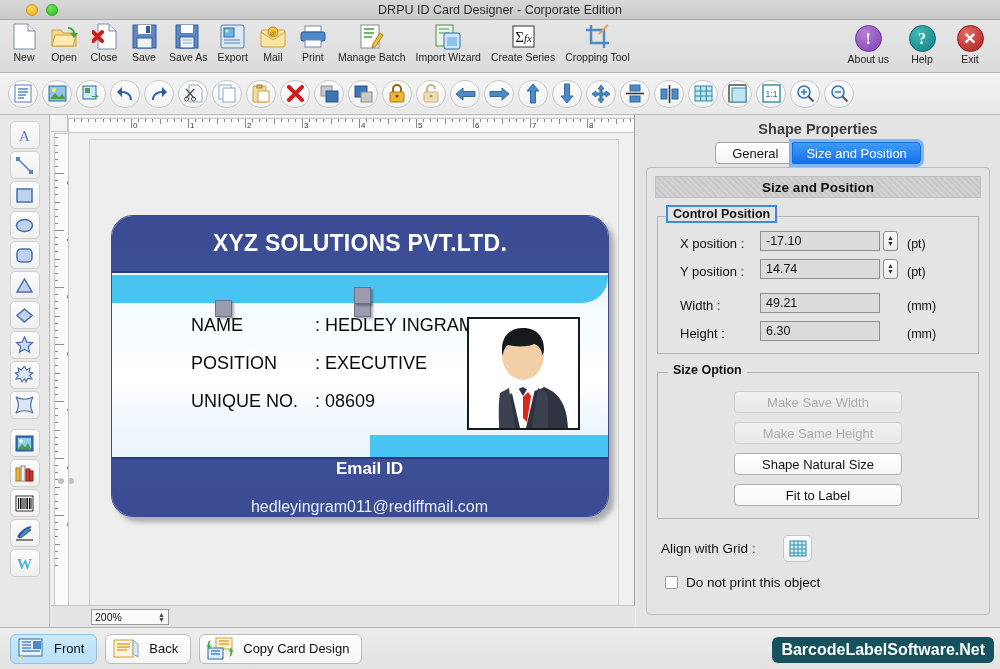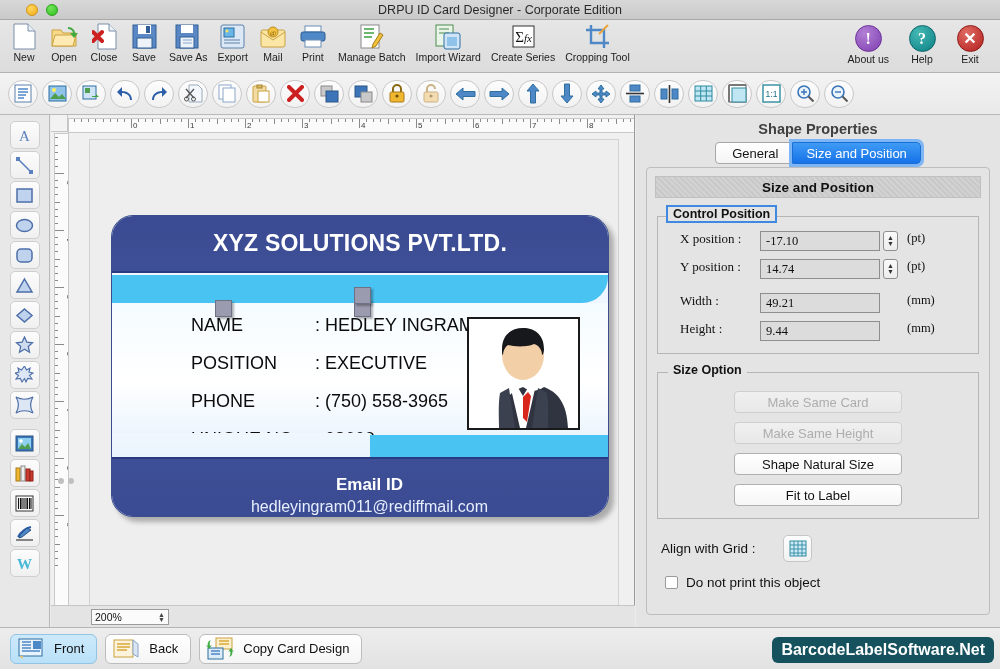--- a/index.html
+++ b/index.html
@@ -168,21 +168,21 @@
     border-top-left-radius:26px;
   }
   .card-wave-cut {
     position:absolute; left:0; bottom:59px; width:52%; height:24px;
     background: linear-gradient(#f0f8fe,#e9f4fd);
   }
   .card-foot {
     position:absolute; left:0; bottom:0; width:100%; height:59px;
     background: linear-gradient(#3d4f96,#3b4b93);
     border-top:2px solid #2a3a80;
-    display:flex; flex-direction:column; align-items:center; justify-content:flex-end;padding-left:19px;
+    display:flex; flex-direction:column; align-items:center; justify-content:space-between;padding-left:19px;
   }
   .foot-t { color:#fff; font-weight:bold; font-size:17px; margin-bottom:3px; }
   .foot-m { color:#e7eefc; font-size:16px; }
 
   .sel-handle {
     position:absolute; width:17px; height:17px;
     background:#9b9bb0; border:1px solid #6f6f85;
     box-shadow: 2px 2px 2px rgba(0,0,0,.30);
   }
 
@@ -218,21 +218,21 @@
     font-weight:bold; font-size:13.5px; color:#111;
   }
   .fieldset {
     position:relative; margin:14px 10px 0 10px; border:1px solid #b5b5b5; padding:14px 10px 12px 10px;
   }
   .legend {
     position:absolute; top:-10px; left:10px; background:#e4e4e4; padding:0 5px;
     font-weight:bold; font-size:12.5px; color:#111;
   }
   .legend.boxed { outline:2px solid #3f8ae0; background:#e4e4e4; }
-  .frow { display:flex; align-items:flex-start; margin-bottom:8px;font-family:Liberation Serif, serif; }
+  .frow { display:flex; align-items:flex-end; margin-bottom:8px; }
   .frow .flbl { width:92px; font-size:13px; color:#111; padding-left:12px; }
   .finput {
     width:120px; height:20px; background:#dcdcdc; border:1px solid #8e8e8e;
     font-size:12.5px; color:#111; display:flex; align-items:center; padding-left:5px;
   }
   .fstep {
     width:15px; height:20px; margin-left:3px; border:1px solid #8e8e8e; border-radius:3px;
     background:linear-gradient(#fafafa,#ececec);
     display:flex; flex-direction:column; align-items:center; justify-content:center;
     font-size:7px; line-height:6px; color:#333;
@@ -966,24 +966,20 @@
           <div class="card-rows">
             <div class="crow">
               <span class="lbl">NAME</span>
               <span class="val">: HEDLEY INGRAM</span>
             </div>
             <div class="crow">
               <span class="lbl">POSITION</span>
               <span class="val">: EXECUTIVE</span>
             </div>
             <div class="crow">
-              <span class="lbl">PHONE</span>
-              <span class="val">: (750) 558-3965</span>
-            </div>
-            <div class="crow">
               <span class="lbl">UNIQUE NO.</span>
               <span class="val">: 08609</span>
             </div>
           </div>
 
           <div class="photo-box">
             <svg width="109" height="109" viewBox="0 0 109 109">
               <rect width="109" height="109" fill="#ffffff"></rect>
               <ellipse cx="54" cy="36" rx="21" ry="25" fill="#f3cfa8"></ellipse>
               <path d="M33 30c0-14 9-21 21-21s21 7 21 21c0 3-1 6-2 6 0-6-4-10-8-11-5 3-19 3-26 1-3 2-5 6-5 10-1 0-1-3-1-6z" fill="#17181c"></path>
@@ -1060,28 +1056,28 @@
         </div>
 
         <div class="frow" style="margin-top:14px;">
           <span class="flbl">Width :</span>
           <span class="finput">49.21</span>
           <span class="funit" style="margin-left:27px;">(mm)</span>
         </div>
 
         <div class="frow" style="margin-bottom:0;">
           <span class="flbl">Height :</span>
-          <span class="finput">9.44</span>
+          <span class="finput">6.30</span>
           <span class="funit" style="margin-left:27px;">(mm)</span>
         </div>
       </div>
 
       <div class="fieldset" style="margin-top:18px; padding-top:18px;">
         <div class="legend">Size Option</div>
-        <div class="sizebtn disabled">Make Same Card</div>
+        <div class="sizebtn disabled">Make Save Width</div>
         <div class="sizebtn disabled">Make Same Height</div>
         <div class="sizebtn">Shape Natural Size</div>
         <div class="sizebtn" style="margin-bottom:0;">Fit to Label</div>
       </div>
 
       <div class="grid-row">
         <span class="glbl">Align with Grid :</span>
         <span class="grid-btn">
           <span>
             <svg width="18" height="17" viewBox="0 0 18 17">

